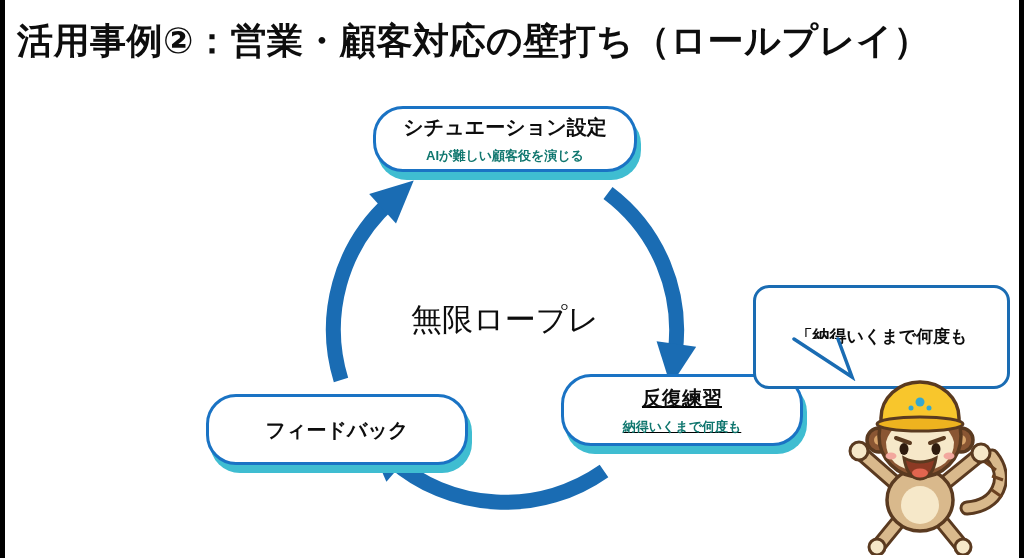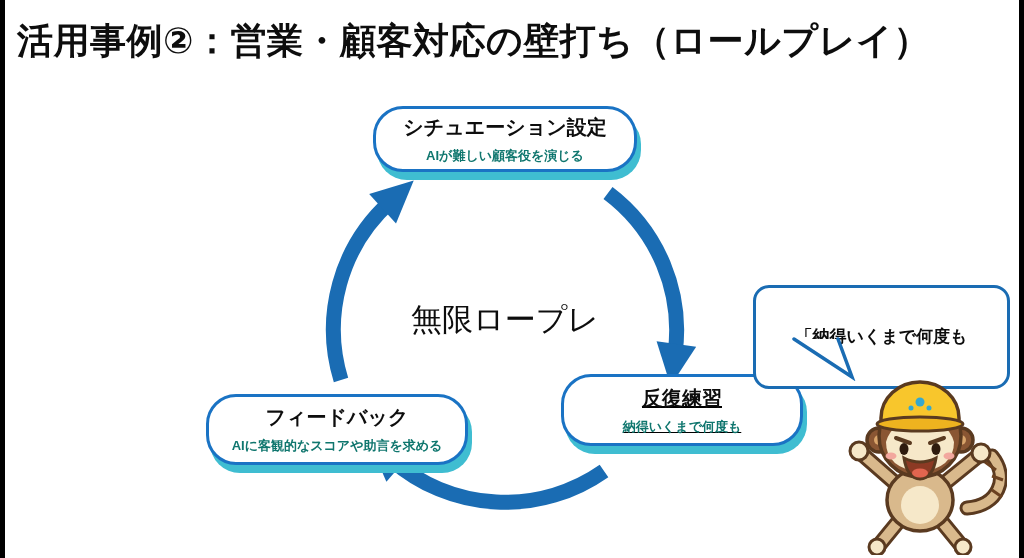--- a/index.html
+++ b/index.html
@@ -60,21 +60,20 @@
   <div class="node node-top">
     <div class="node-title">シチュエーション設定</div>
     <div class="node-sub">AIが難しい顧客役を演じる</div>
   </div>
   <div class="node node-right">
     <div class="node-title">反復練習</div>
     <div class="node-sub">納得いくまで何度も</div>
   </div>
   <div class="node node-left">
     <div class="node-title">フィードバック</div>
-    <div class="node-sub">AIに客観的なスコアや助言を求める</div>
   </div>
 
   <div class="bubble">
     <div>「納得いくまで何度も</div>
   </div>
   <svg class="bubble-tail" width="80" height="44" viewBox="0 0 80 44">
     <path d="M6 2 L64 40 L50 2" fill="#ffffff" stroke="#1a6cb3" stroke-width="3.5" stroke-linecap="round"></path>
   </svg>
 
   <svg class="mascot" width="175" height="205" viewBox="0 0 175 205">

